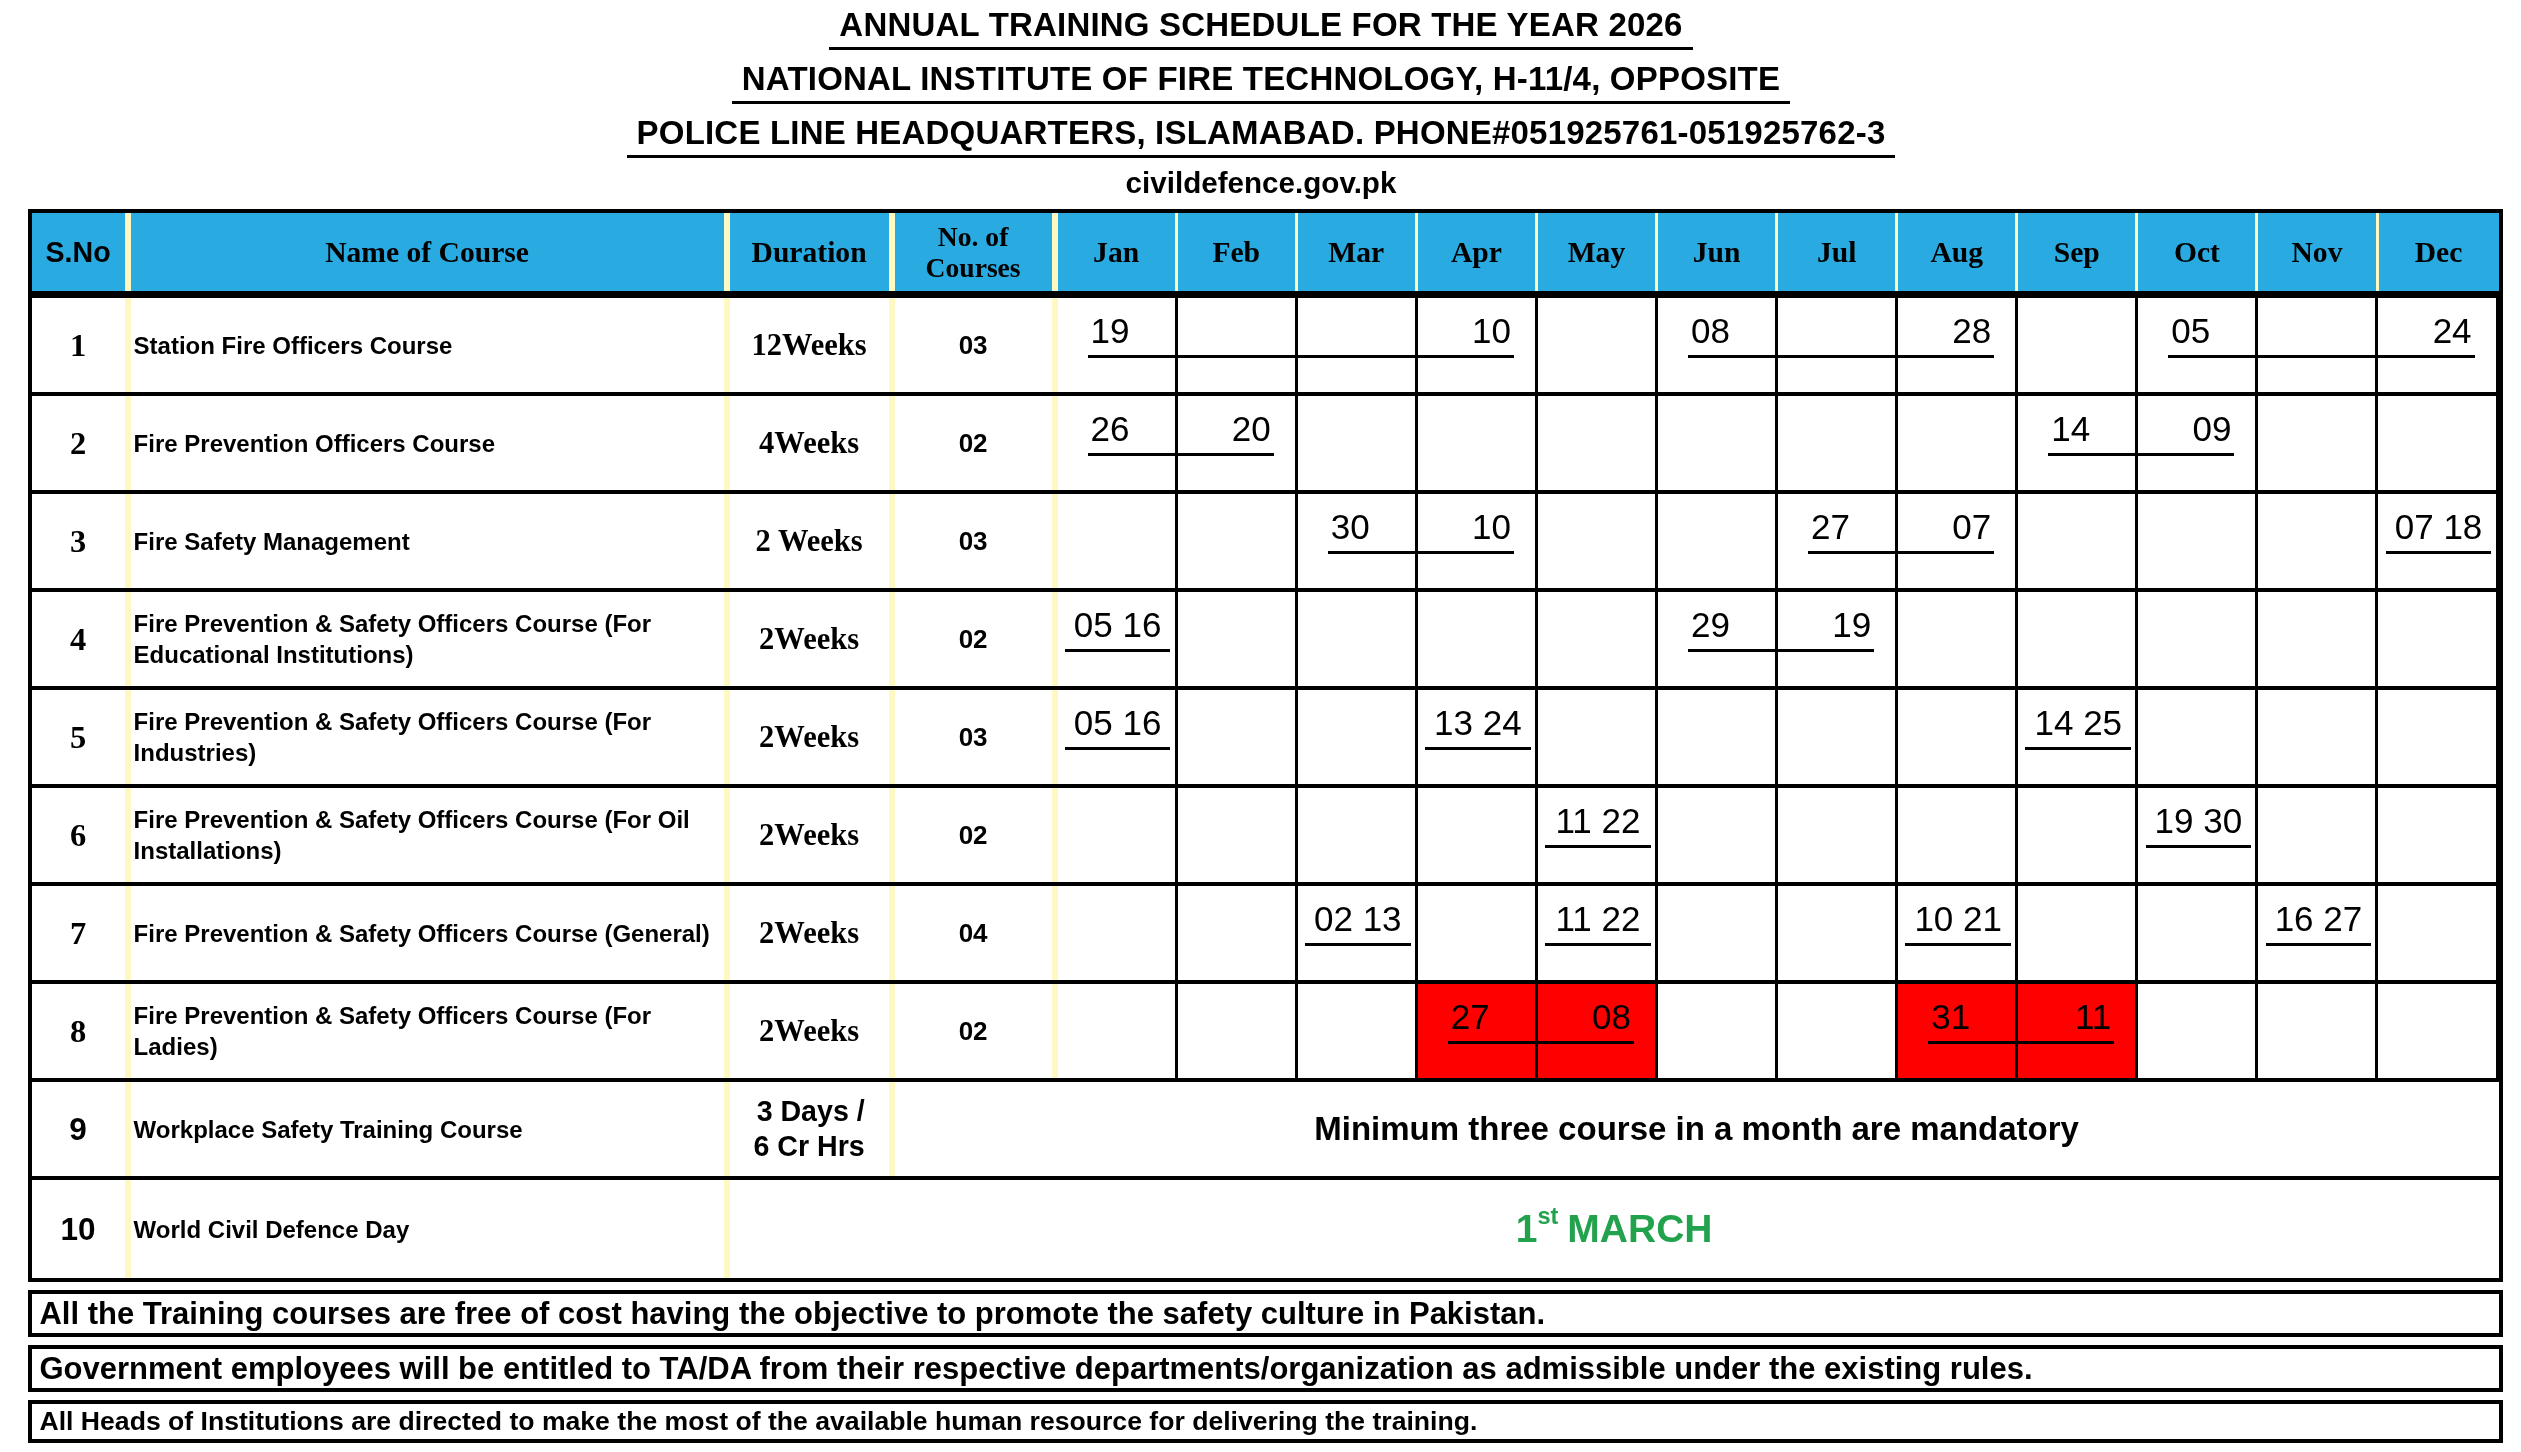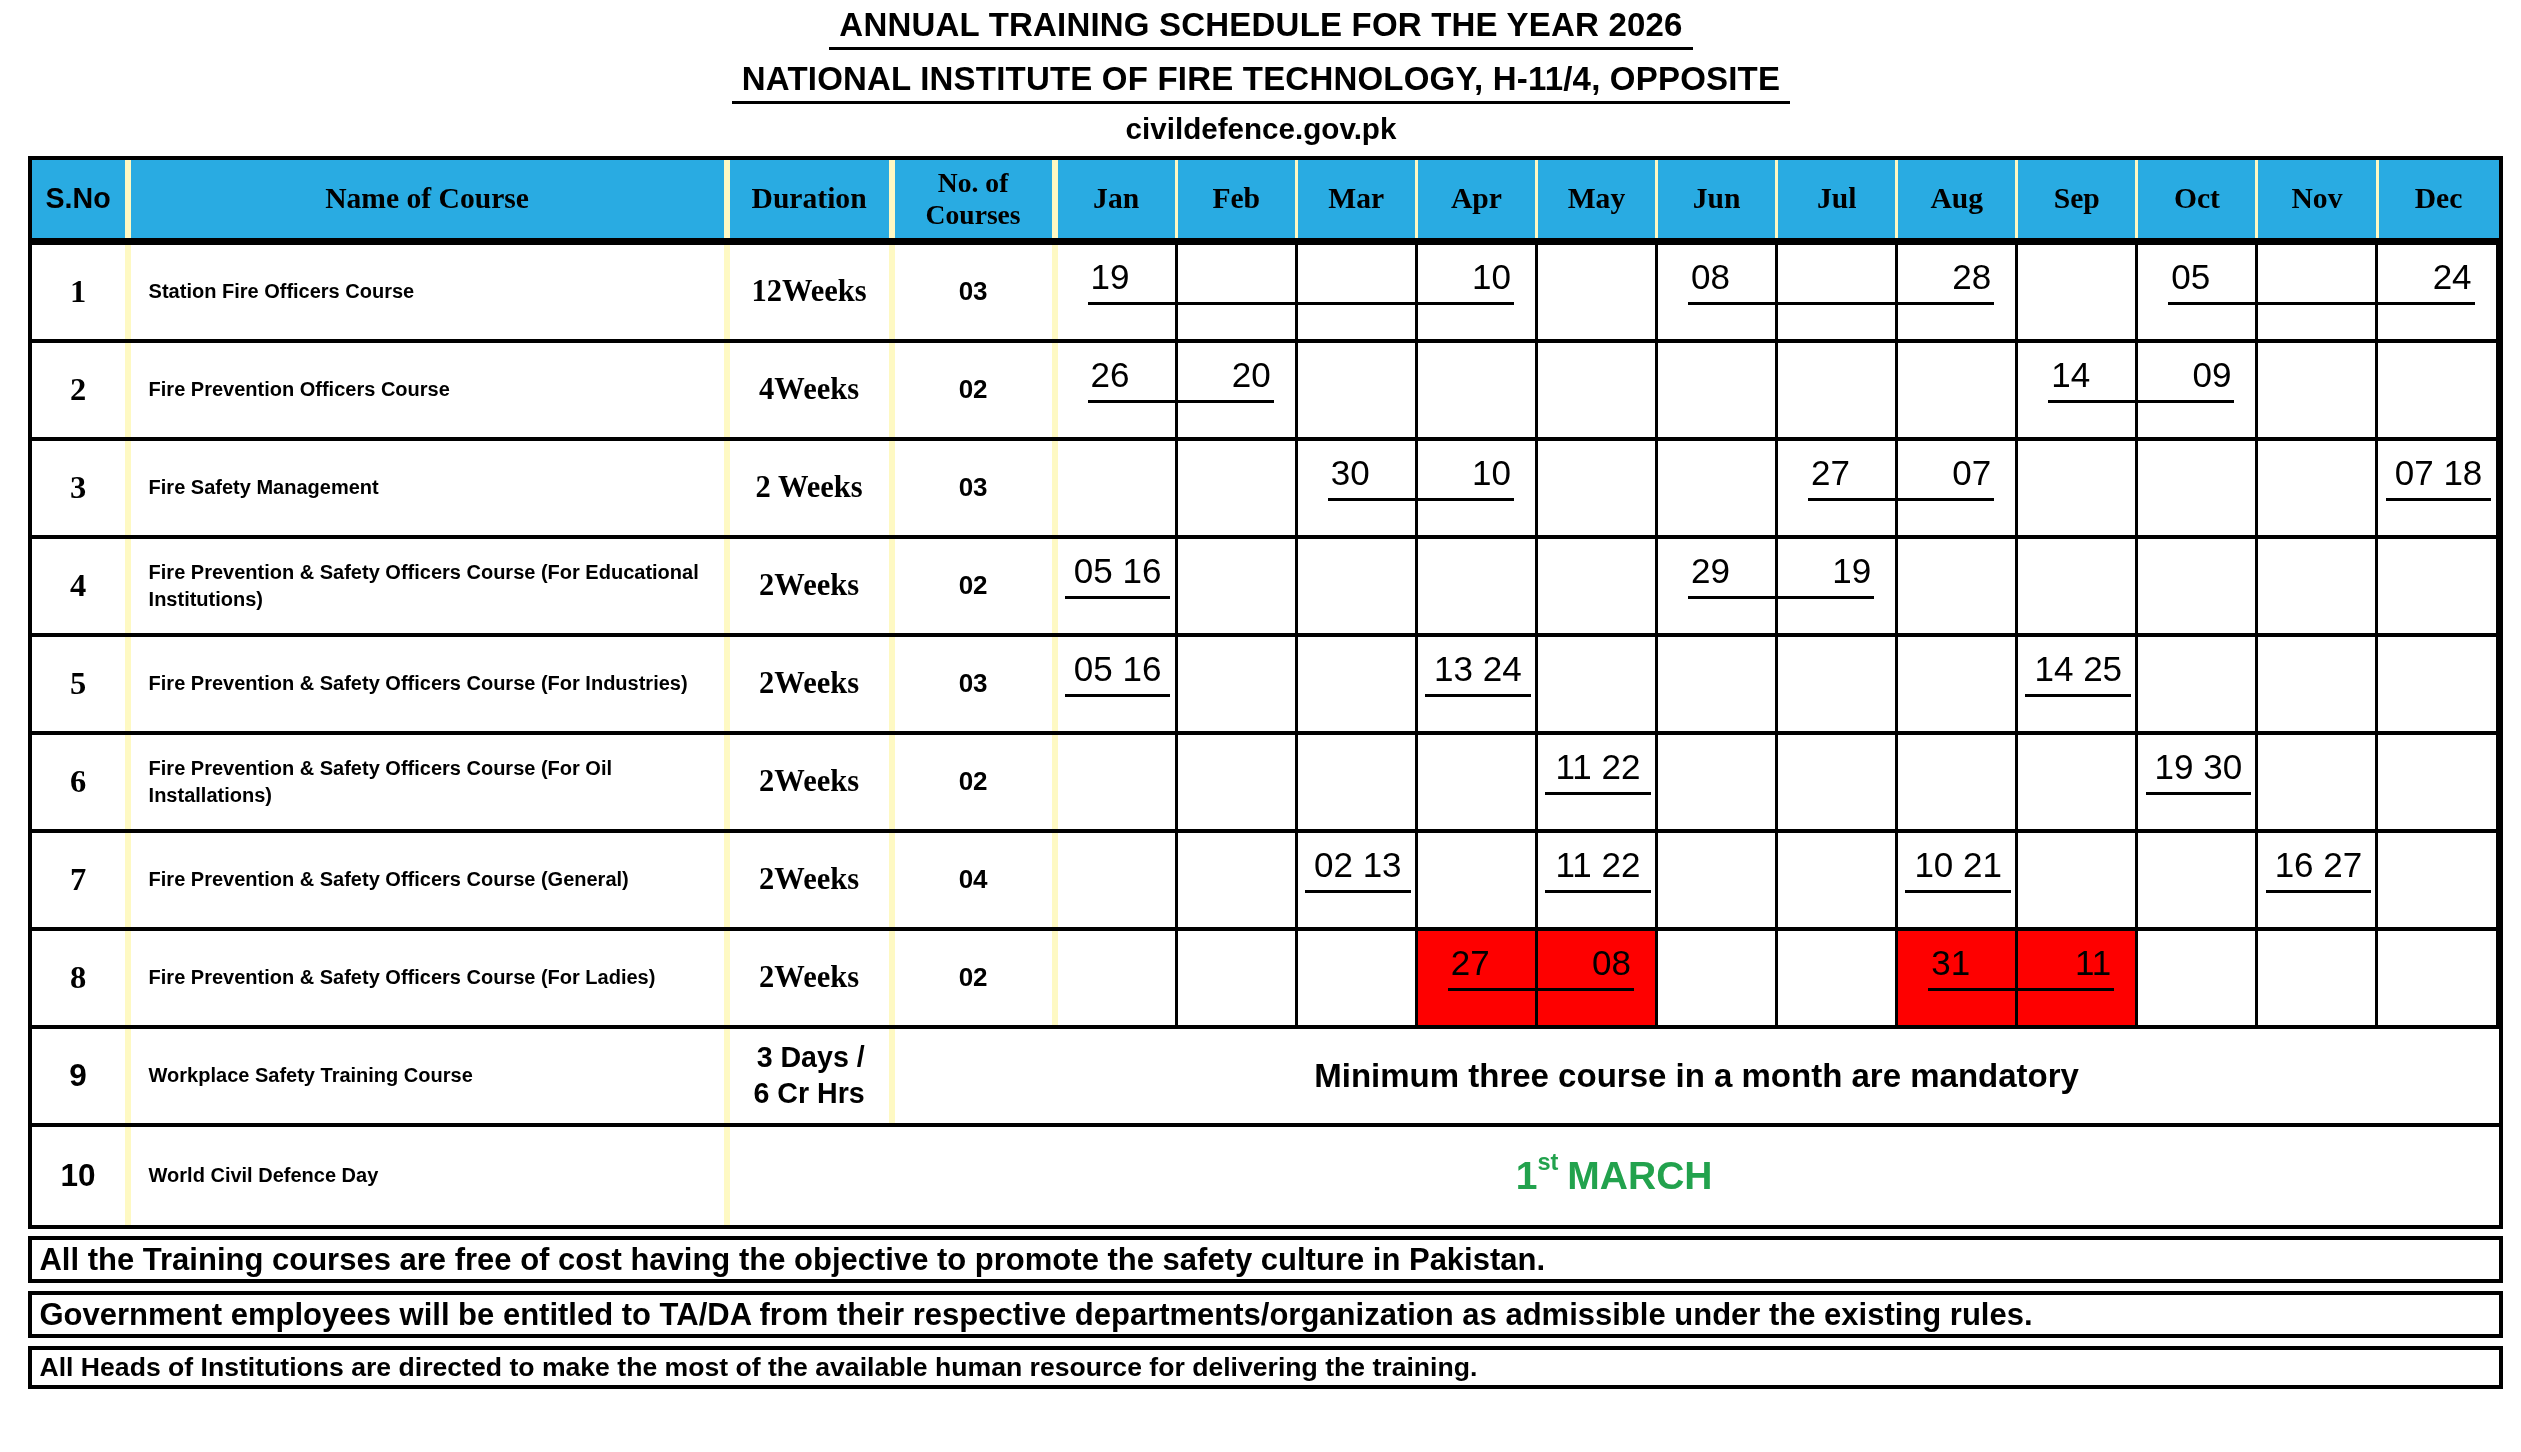--- a/index.html
+++ b/index.html
@@ -39,22 +39,22 @@
   .c.nob { border-right: 0; }
 
   
   .hc { font-family: "Liberation Serif", "DejaVu Serif", serif; font-weight: bold; font-size: 29.6px; text-align: center; }
   .hc-sans { font-family: "Liberation Sans", sans-serif; font-weight: bold; font-size: 28.6px; }
   .hc-courses { white-space: pre-line; line-height: 1.15; font-size: 27.6px; }
 
   
   .sno { font-family: "Liberation Serif", "DejaVu Serif", serif; font-weight: bold; font-size: 32.5px; }
   .sno.sans-num { font-family: "Liberation Sans", sans-serif; font-size: 31.5px; }
-  .namecell { justify-content: flex-start; text-align: left; padding-left: 18px; padding-right: 3.9px;
-              font-weight: bold; font-size: 20px; line-height: 1.32; }
+  .namecell { justify-content: flex-start; text-align: left; padding-left: 3px; padding-right: 3.9px;
+              font-weight: bold; font-size: 24px; line-height: 1.32; }
   .durcell { font-family: "Liberation Serif", "DejaVu Serif", serif; font-weight: bold; font-size: 30.5px; }
   .durcell.dur-sans { font-family: "Liberation Sans", sans-serif; font-size: 28.6px; white-space: pre-line; text-align: right; line-height: 1.25; }
   .cnt { font-weight: bold; font-size: 26px; }
 
   
   .marea { grid-column: 5 / 17; position: relative; display: flex; }
   .mc { flex: 1 1 0; border-right: 3px solid #000; }
   .mc:last-child { border-right: 0; }
   .mc.red { background: #FE0000; }
 
@@ -83,20 +83,21 @@
     font-weight: bold; font-size: 31px;
   }
   .note.small { font-size: 26.6px; height: 43px; }
 </style>
 </head>
 <body>
 
 <div class="titles">
   <div class="title-line"><span>ANNUAL TRAINING SCHEDULE FOR THE YEAR 2026</span></div>
   <div class="title-line"><span>NATIONAL INSTITUTE OF FIRE TECHNOLOGY, H-11/4, OPPOSITE</span></div>
+  <div class="title-line"><span>POLICE LINE HEADQUARTERS, ISLAMABAD. PHONE#051925761-051925762-3</span></div>
   <div class="website">civildefence.gov.pk</div>
 </div>
 
 <div class="tbl" id="schedule-table">
   <div class="row header-row" id="header-row">
     <div class="c thick hc hc-sans">S.No</div>
     <div class="c thick hc">Name of Course</div>
     <div class="c thick hc">Duration</div>
     <div class="c thick hc hc-courses">No. of
 Courses</div>

